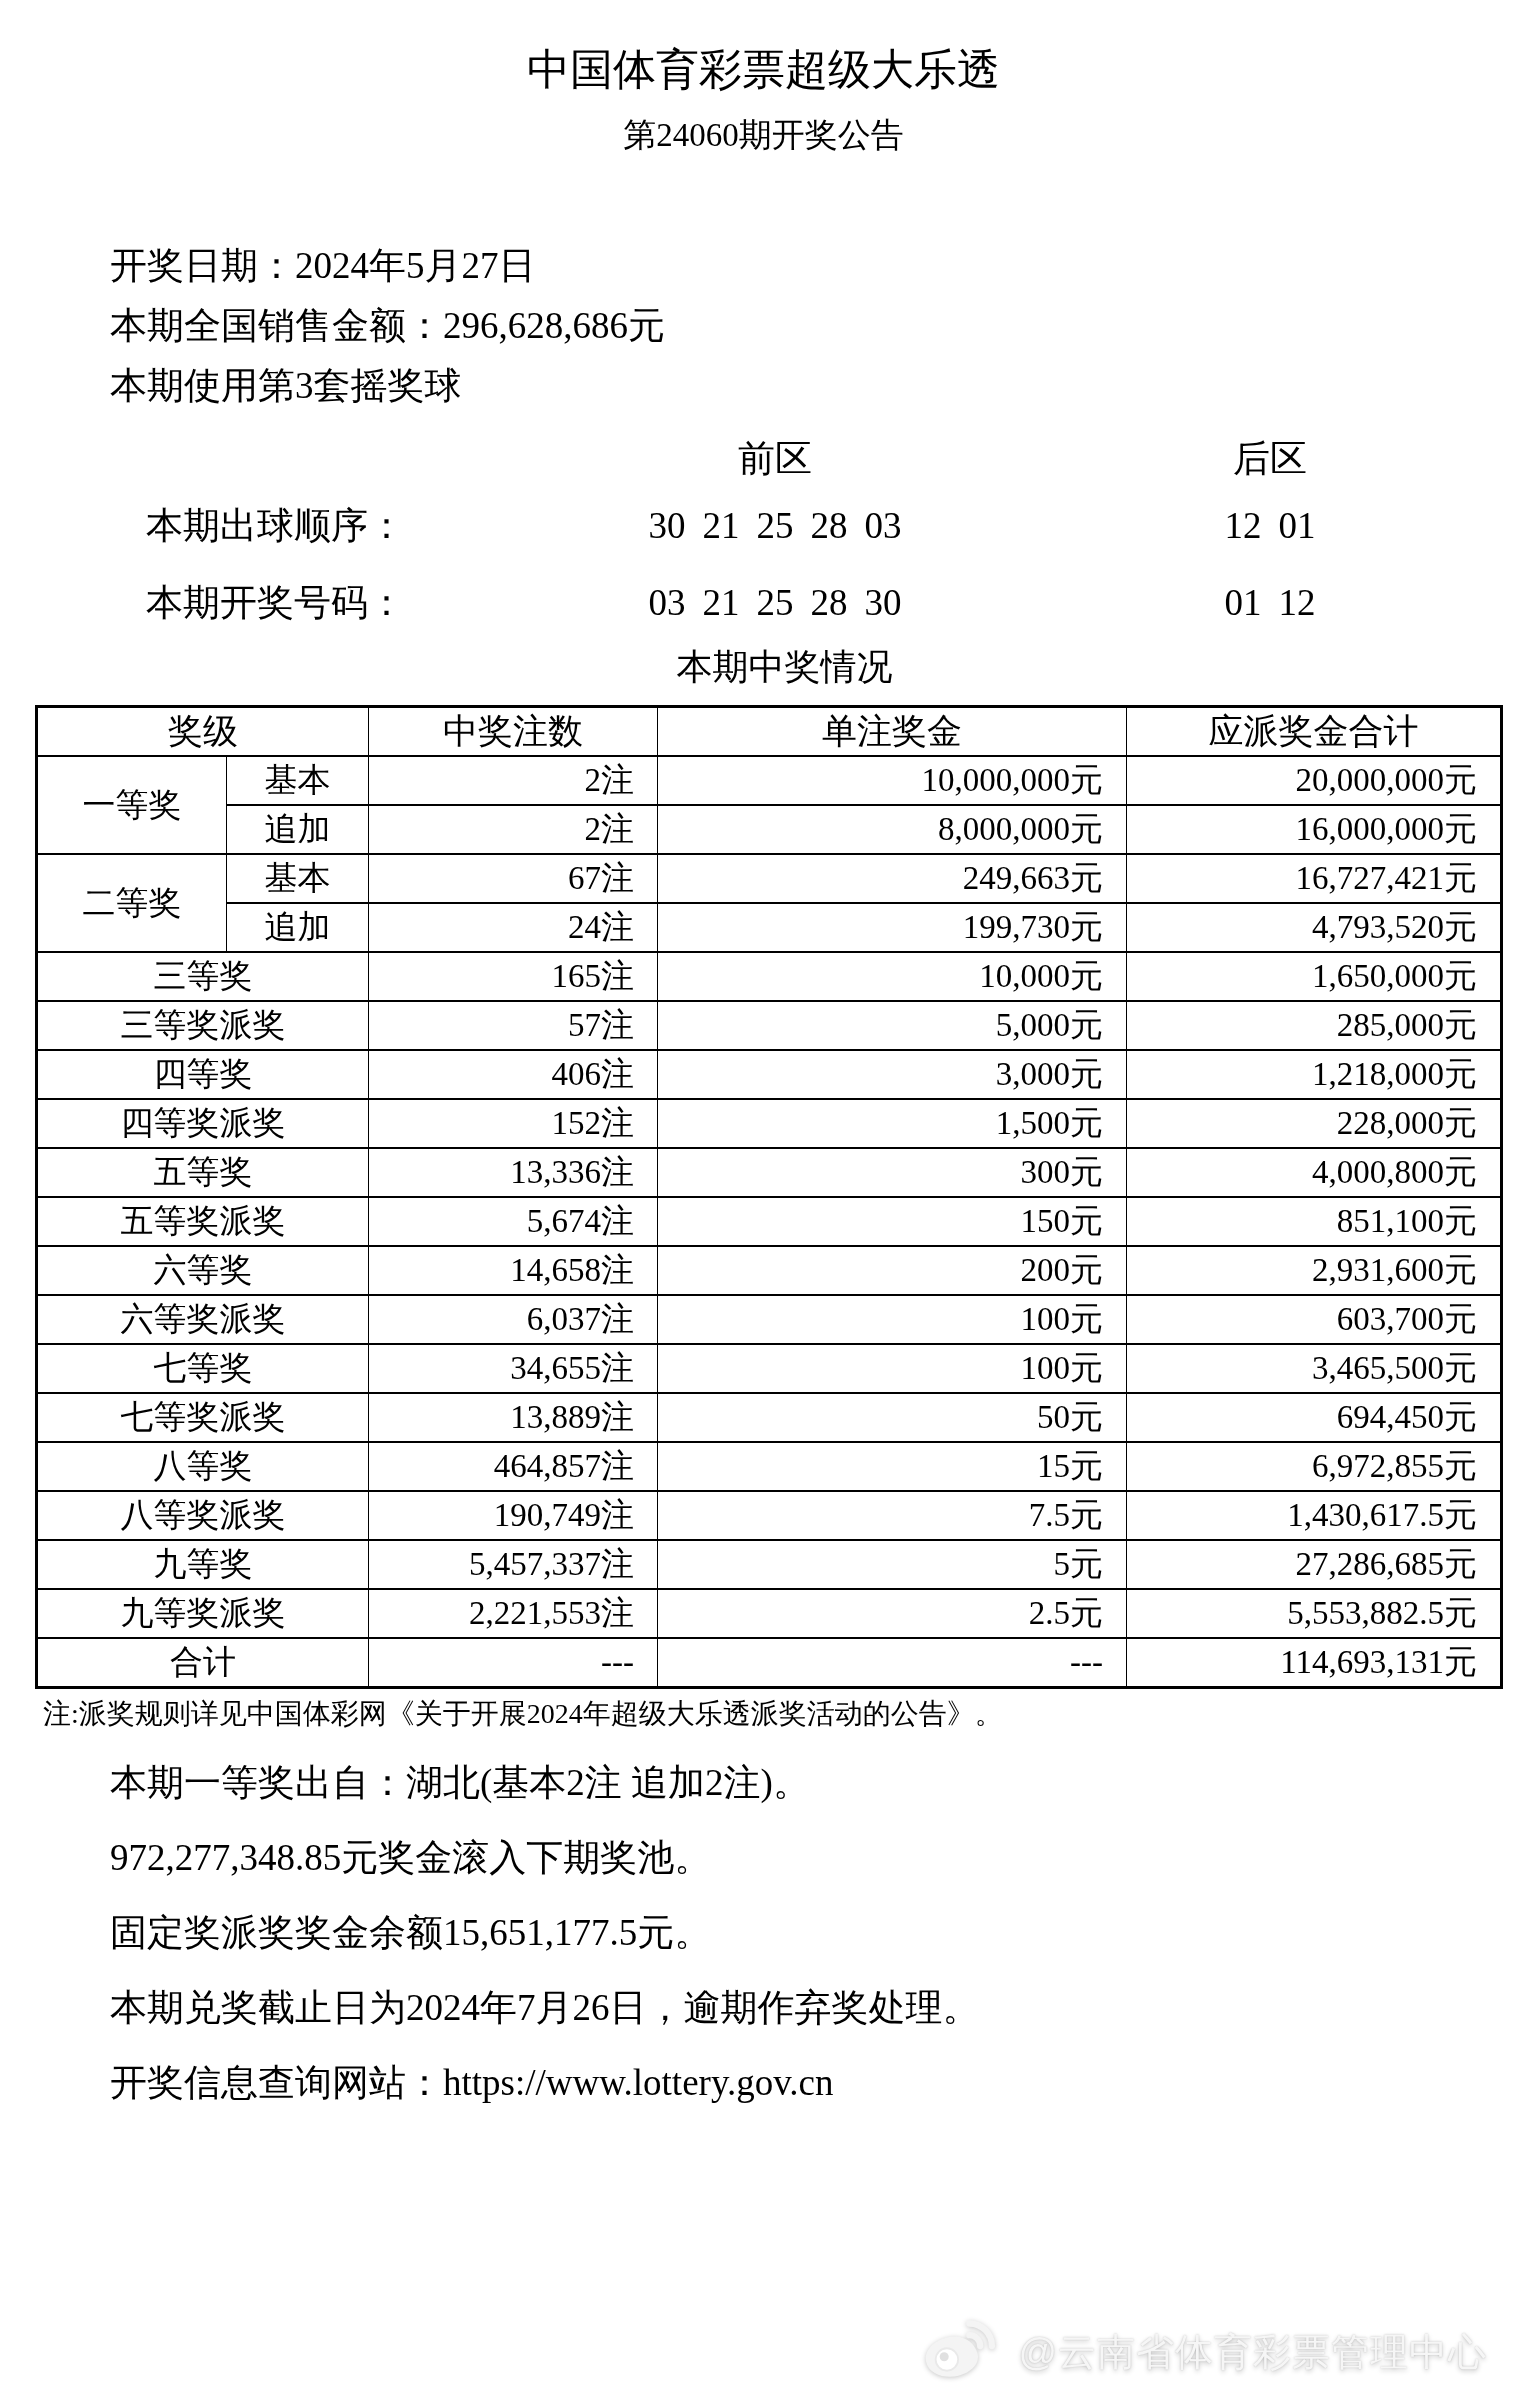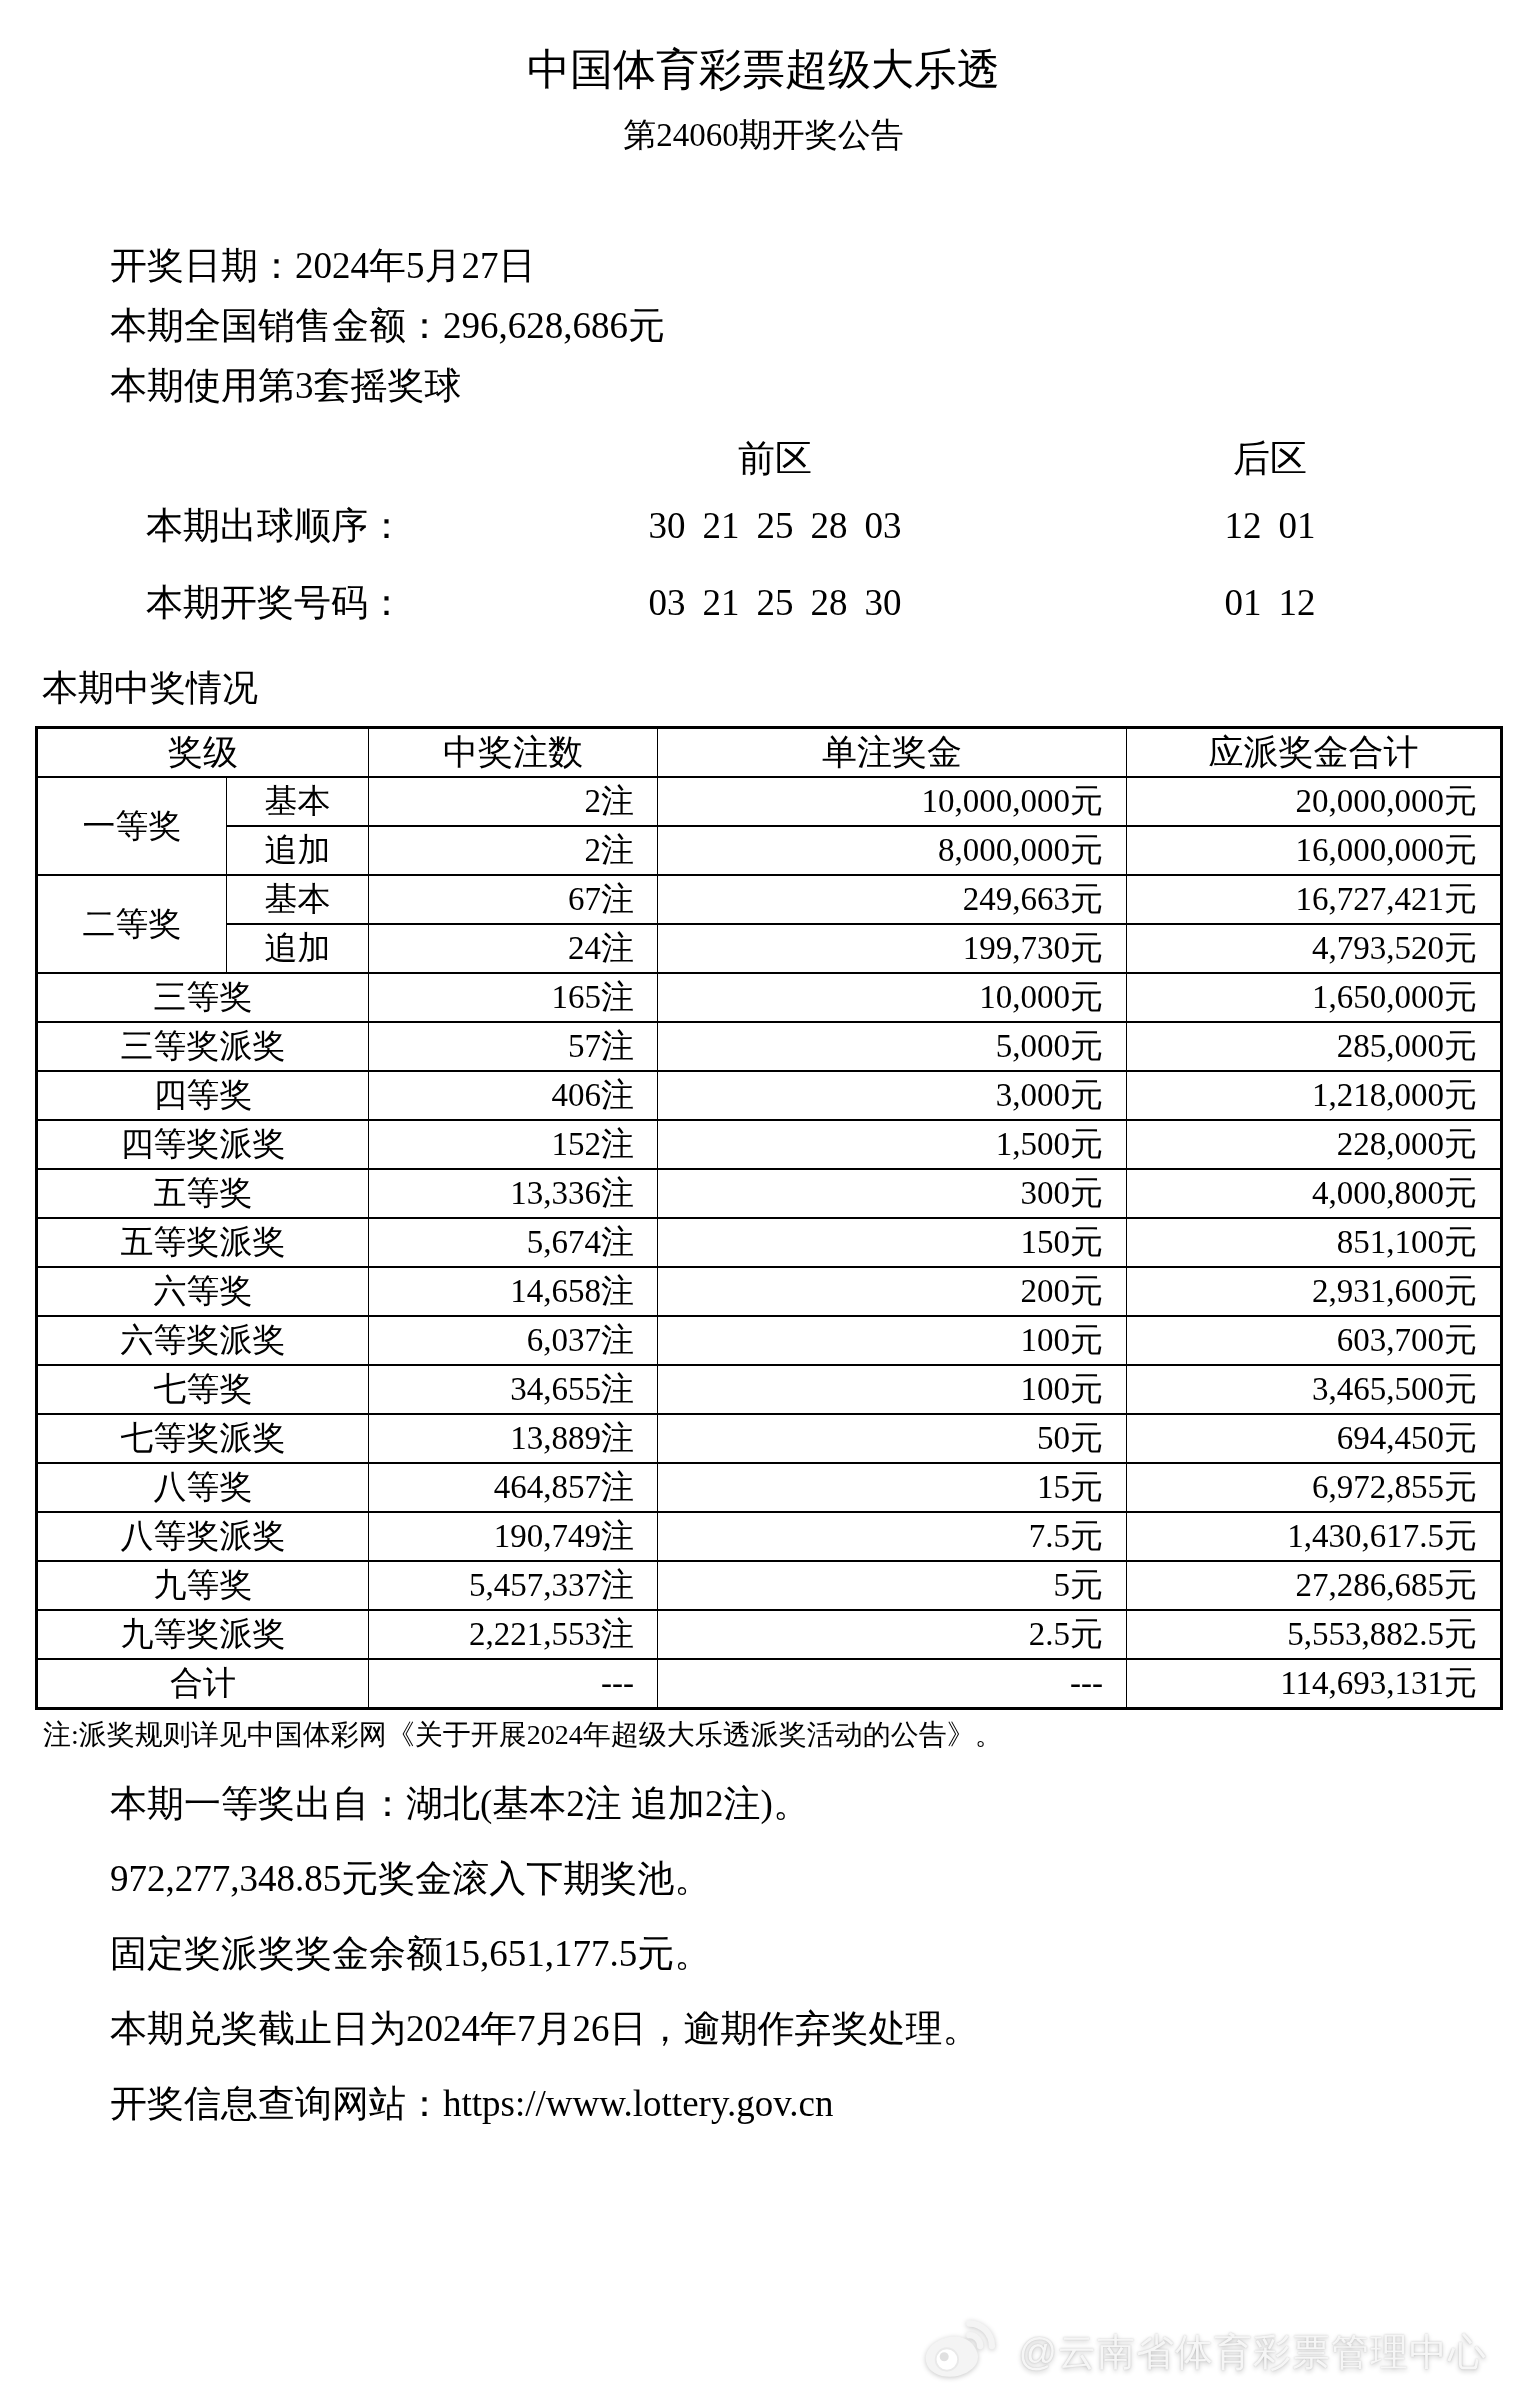--- a/index.html
+++ b/index.html
@@ -23,21 +23,21 @@
 
   
   .zone-block { margin-top: 25px; }
   .zone-row { display: flex; align-items: center; height: 77px; padding-left: 36px; }
   .zone-row.zone-header { height: 56px; }
   .zone-label { width: 389px; margin-left: 110px; font-size: 37px; }
   .zone-front { width: 480px; text-align: center; font-size: 37px; word-spacing: 7.7px; }
   .zone-back  { width: 298px; margin-left: 106px; text-align: center; font-size: 37px; word-spacing: 7.7px; }
 
   
-  .section-title { text-align: left; font-size: 36px; margin-top: 23px; padding-left: 42px; }
+  .section-title { text-align: center; font-size: 36px; margin-top: 2px; padding-left: 42px; }
 
   
   table.prize-table {
     border-collapse: collapse;
     table-layout: fixed;
     width: 1465px;
     margin: 13.4px 0 0 35px;
     border: 3.8px solid #000;
   }
   .prize-table th, .prize-table td {

